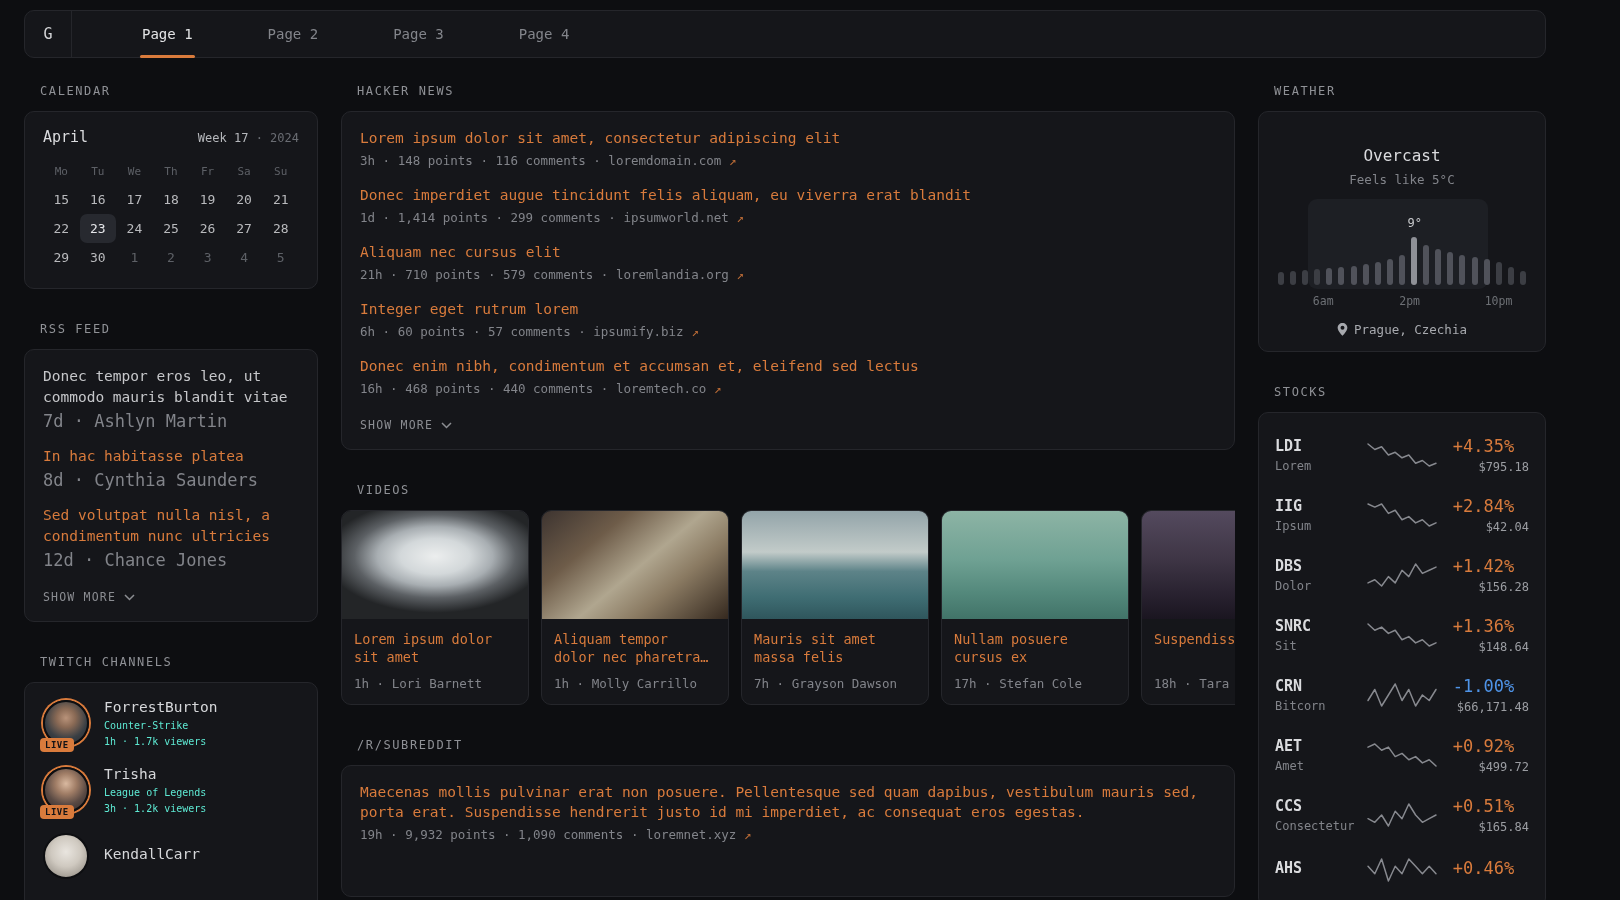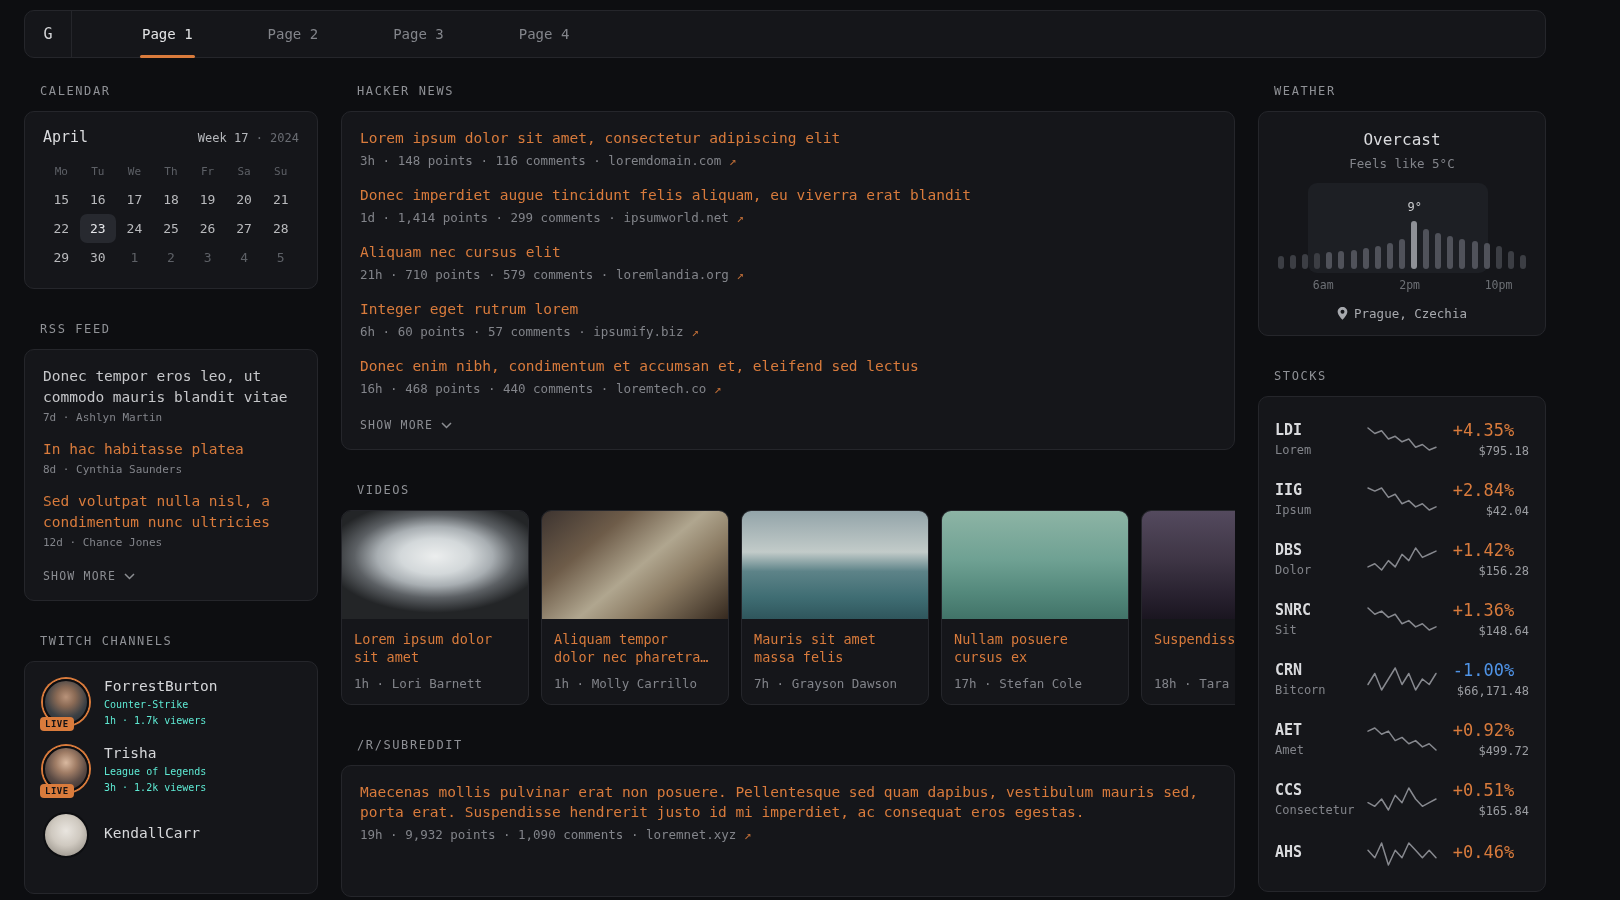--- a/index.html
+++ b/index.html
@@ -48,21 +48,21 @@
   .cal-grid { display:grid; grid-template-columns:repeat(7,1fr); text-align:center; }
   .cal-dow span { font-size:11px; color:#5d6066; padding:7px 0; }
   .cal-days span { font-size:13px; color:#b9babd; padding:7px 0; border-radius:7px; }
   .cal-days span[data-variant="next"] { color:#5d6066; }
   .cal-days span[data-variant="sel"] { background:#27292f; color:#e5e6e9; }
 
   
   .rss-item { margin-bottom:15px; }
   .rss-title { font-size:14.5px; line-height:21px; color:#c6c7ca; cursor:pointer; }
   .rss-item[data-color="accent"] .rss-title { color:var(--accent,#d97b3c); }
-  .feed-meta { font-size:11px; color:#82848a; margin-top:3px; }
+  .feed-meta { font-size:17px; color:#82848a; margin-top:3px; }
   .show-more {
     display:inline-flex; align-items:center; gap:8px; font-size:11.5px; letter-spacing:1.2px;
     color:#8b8d92; cursor:pointer; margin-top:5px; background:none; border:none;
     font-family:inherit;
   }
   .chev { stroke:#8b8d92; }
 
   
   .tw-item { display:flex; gap:15px; margin-bottom:19px; align-items:center; cursor:pointer; }
   .avatar-wrap { position:relative; width:46px; height:46px; flex:none; }
@@ -96,21 +96,21 @@
   [data-thumb="buildings"] { background:radial-gradient(ellipse 62% 55% at 50% 42%, #eceeee 0%, #d3d8da 30%, #a8aeb2 50%, #5c6064 70%, #232527 95%); }
   [data-thumb="camera"]    { background:linear-gradient(140deg, #3d3430 0%, #6e5c49 28%, #b0a68f 52%, #8a7a62 70%, #35291f 100%); }
   [data-thumb="sea"]       { background:linear-gradient(180deg, #93a4a9 0%, #c2cbc9 38%, #5d8388 56%, #3f6d73 80%, #2f565c 100%); }
   [data-thumb="canoe"]     { background:linear-gradient(180deg, #8db4a5 0%, #6fa193 45%, #54897c 75%, #417368 100%); }
   [data-thumb="dusk"]      { background:linear-gradient(180deg, #544a5e 0%, #3e3545 45%, #2a2331 75%, #1a1520 100%); }
   .video-body { padding:11px 12px 13px; }
   .video-title { font-size:13.5px; line-height:18px; color:var(--accent,#d97b3c); height:36px; overflow:hidden; }
   .video-meta { font-size:12.5px; color:#82848a; margin-top:10px; white-space:nowrap; overflow:hidden; }
 
   
-  .weather-card { text-align:center; padding:18px 16px 14px; }
+  .weather-card { text-align:center; padding:34px 16px 14px; }
   .w-cond { font-size:16px; color:#dadbde; }
   .w-feels { font-size:12.5px; color:#82848a; margin-top:7px; }
   .w-chart {
     position:relative; height:80px; margin-top:18px;
     display:flex; align-items:flex-end; justify-content:space-between; padding:0 3px;
   }
   .w-band { position:absolute; left:13%; width:71%; top:-6px; bottom:-4px; background:#1d1f24; border-radius:9px; }
   .wbar { width:6px; border-radius:3px; position:relative; z-index:1; background:#3c3e44; }
   .wbar.s1 { background:#50525a; }
   .wbar.s2 { background:#8f9197; }

